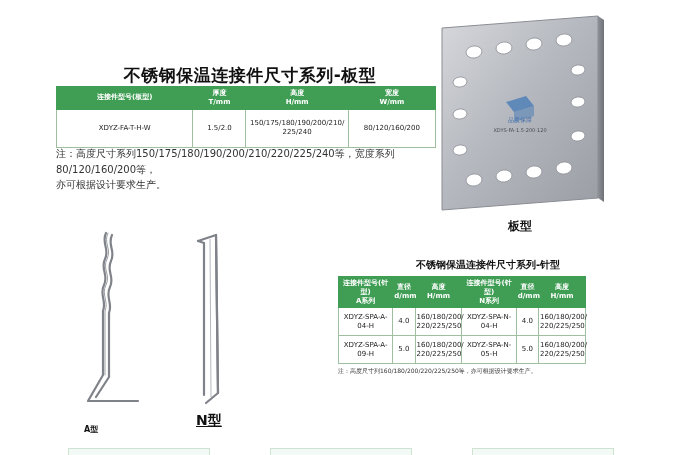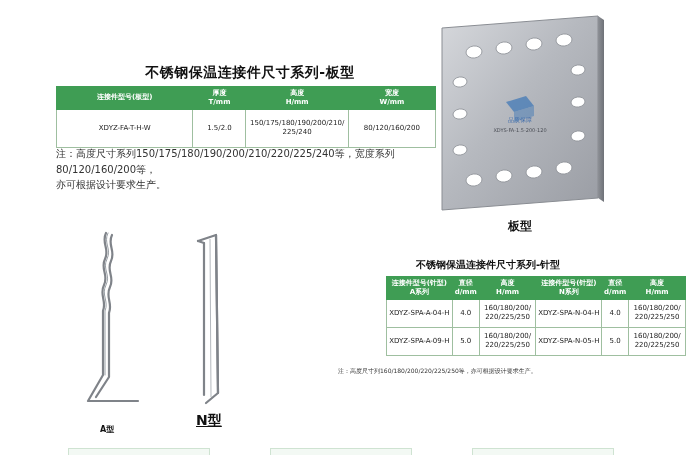--- a/index.html
+++ b/index.html
@@ -29,47 +29,47 @@
     color:#ffffff;
     font-weight:bold;
     font-size:7px;
     border:1px solid #3f9d54;
   }
   .tbl td{background:#ffffff;}
 
   
   .sec1-title{
     position:absolute;left:70px;top:64px;width:360px;
-    text-align:center;font-size:14px;font-weight:bold;color:#111;
+    text-align:center;font-size:17px;font-weight:bold;color:#111;
     letter-spacing:.5px;
   }
   .sec1-table{position:absolute;left:56px;top:86px;width:380px;}
   .sec1-note{
     position:absolute;left:56px;top:146px;width:390px;
     font-size:10px;line-height:1.55;color:#333;
   }
 
   
   .plate-wrap{position:absolute;left:430px;top:10px;width:180px;height:215px;}
   .plate-caption{
     position:absolute;left:430px;top:218px;width:180px;text-align:center;
     font-size:12px;font-weight:bold;color:#111;
   }
 
   
   .pins-wrap{position:absolute;left:60px;top:225px;width:250px;height:195px;}
-  .pin-label-a{position:absolute;left:84px;top:424px;font-size:8px;font-weight:bold;color:#111;margin-left:16px;}
+  .pin-label-a{position:absolute;left:84px;top:424px;font-size:8px;font-weight:bold;color:#111;}
   .pin-label-n{position:absolute;left:196px;top:412px;font-size:14px;font-weight:bold;color:#111;text-decoration:underline;}
 
   
   .sec2-title{
     position:absolute;left:338px;top:258px;width:300px;
     text-align:center;font-size:10px;font-weight:bold;color:#111;
   }
-  .sec2-table{position:absolute;left:338px;top:276px;width:300px;margin-left:48px;}
+  .sec2-table{position:absolute;left:338px;top:276px;width:248px;}
   .sec2-note{
     position:absolute;left:338px;top:366px;width:300px;
     font-size:6px;line-height:1.5;color:#333;
   }
 
   
   .bottom-strip{position:absolute;left:0;top:448px;width:688px;height:7px;}
   .card-stub{position:absolute;top:0;height:7px;border:1px solid #cfe3d2;border-bottom:none;background:#f3f9f4;}
 </style>
 </head>

